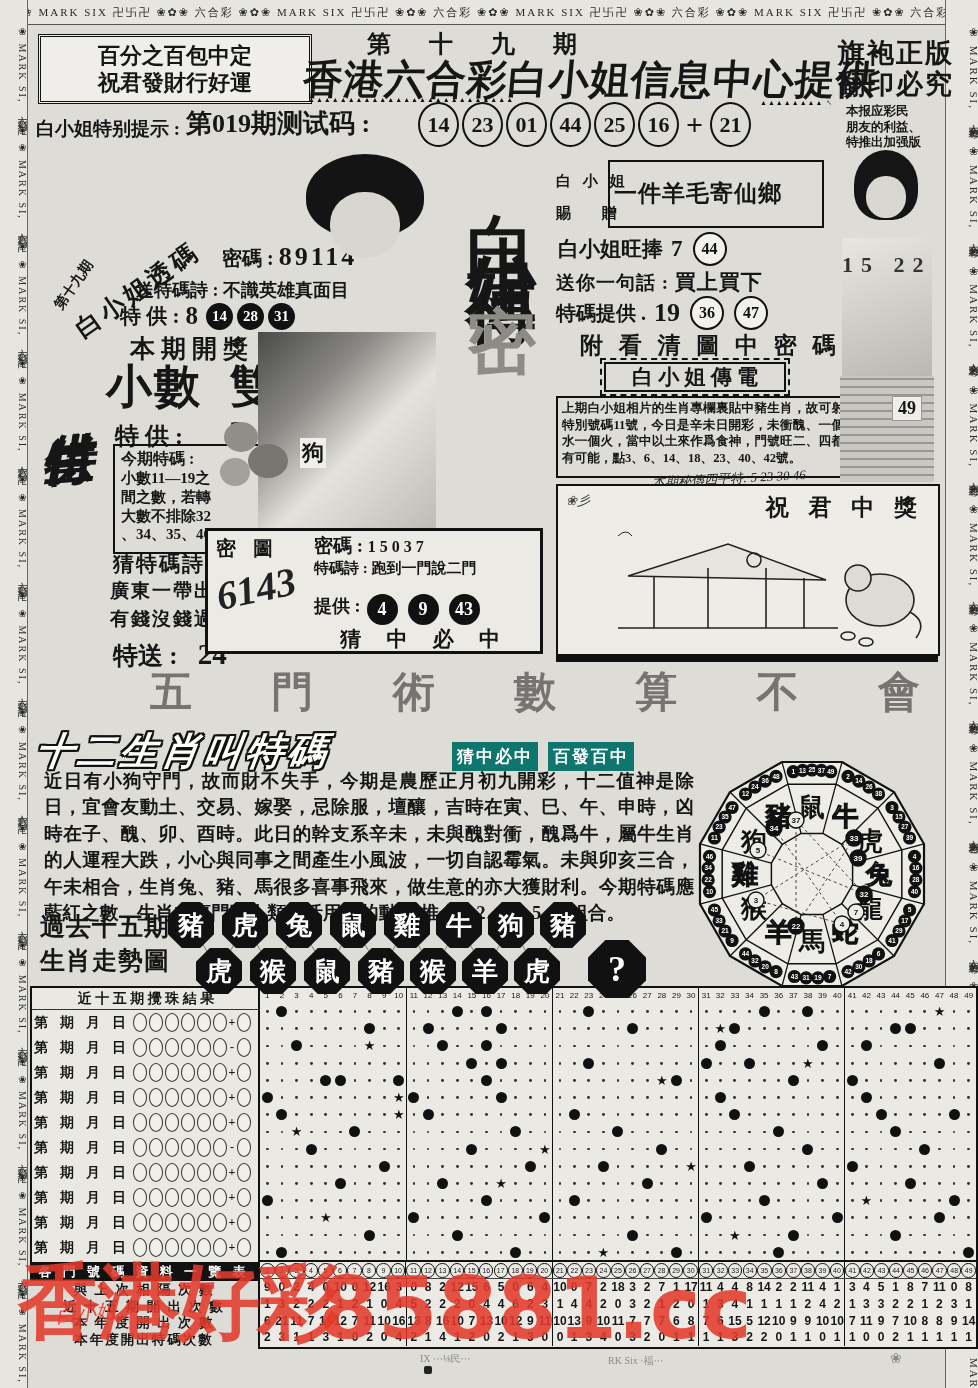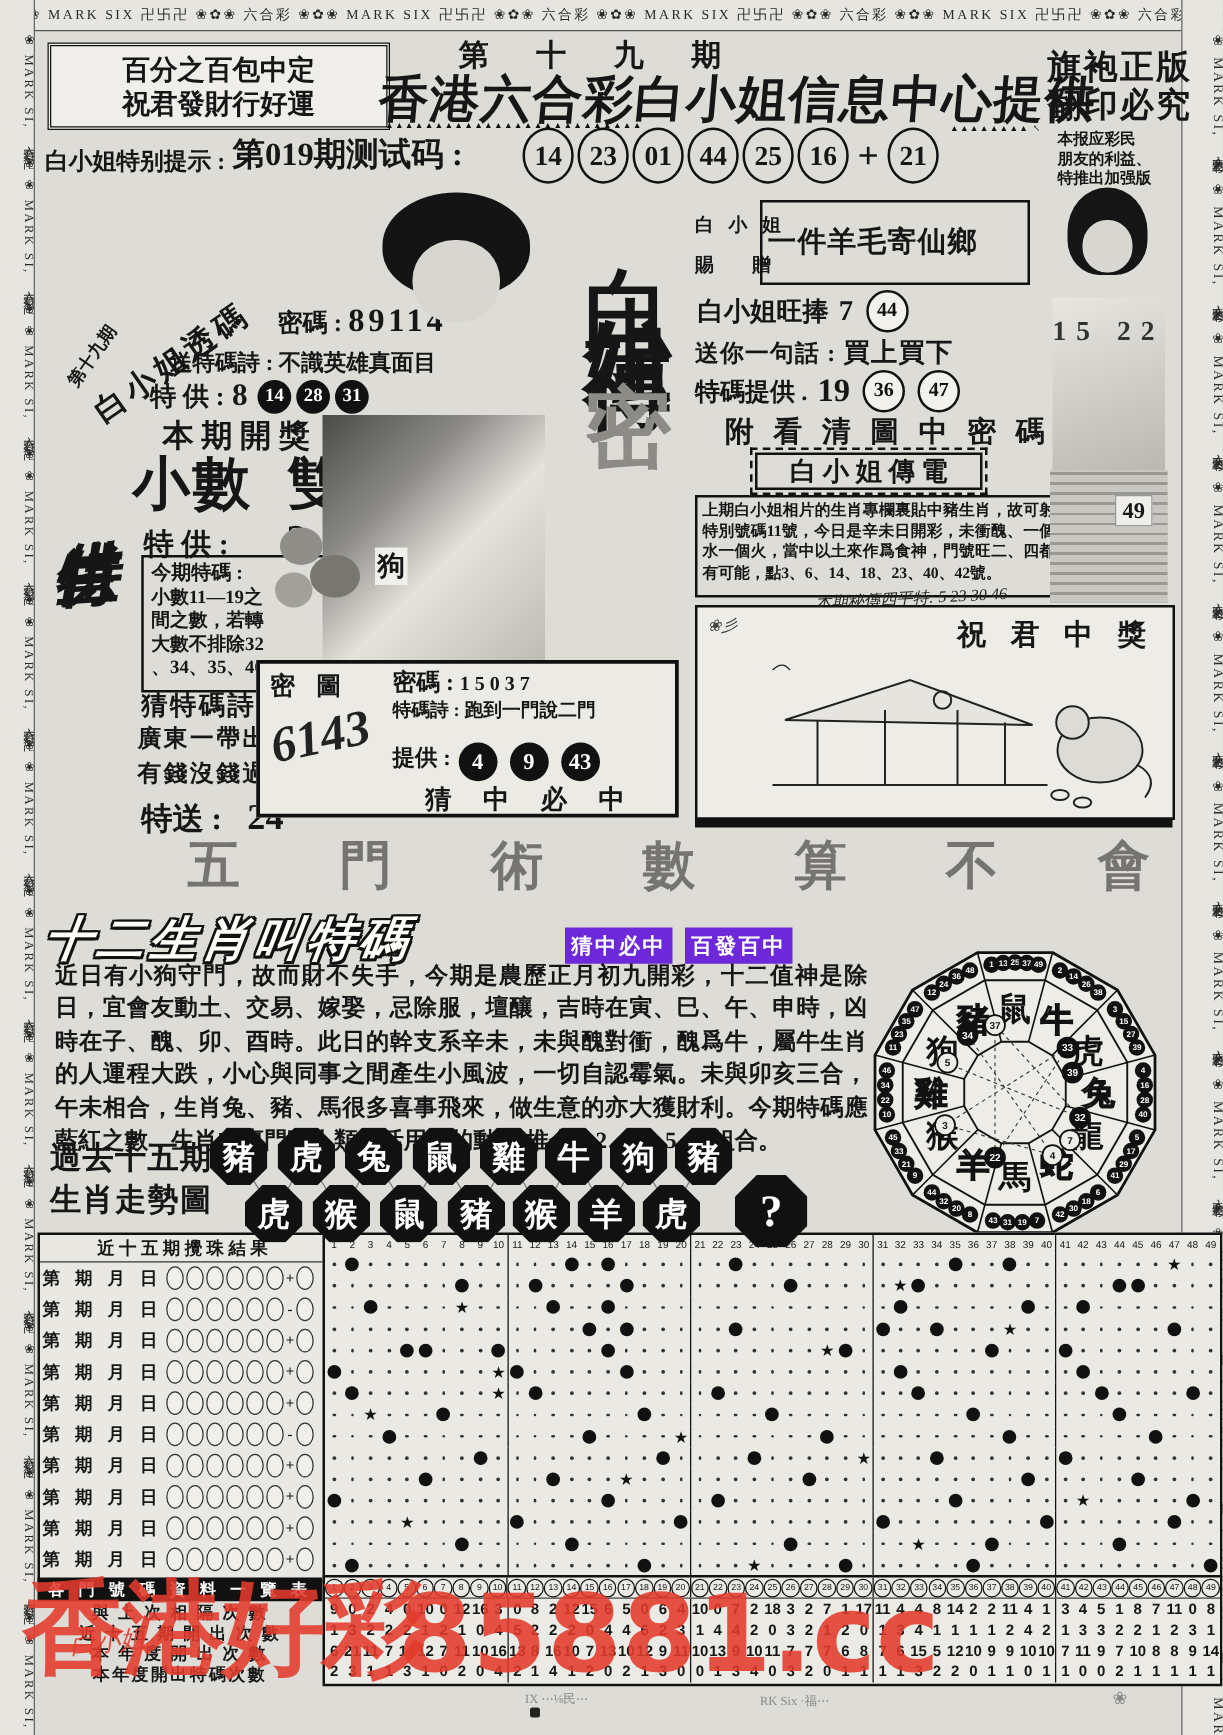--- a/index.html
+++ b/index.html
@@ -99,21 +99,21 @@
   #photo2 .skirt{position:absolute;left:4px;top:226px;width:94px;height:106px;
      background:repeating-linear-gradient(0deg,#c9c7c1 0 6px,#9a9892 6px 8px),repeating-linear-gradient(90deg,#c9c7c100 0 6px,#9a989266 6px 8px);}
   #photo2-nums{left:842px;top:252px;font-size:22px;font-weight:bold;color:#333;letter-spacing:8px;}
   #photo2-corner{left:892px;top:396px;font-size:18px;font-weight:bold;background:#efeeea;border:1px solid #999;padding:1px 5px;}
   
   #band-faint{left:150px;top:664px;width:770px;font-size:42px;font-weight:900;color:#5c5b58;opacity:.8;
               display:flex;justify-content:space-between;}
   #outline-title{left:36px;top:726px;font-size:38px;font-weight:900;font-style:italic;letter-spacing:4px;color:#fdfdfa;
      text-shadow:-2px -2px 0 #111,2px -2px 0 #111,-2px 2px 0 #111,2px 2px 0 #111,0 2px 0 #111,2px 0 0 #111,0 -2px 0 #111,-2px 0 0 #111;
      transform:skewX(-8deg);}
-  .chip{background:#6d28d9;color:#fff;font-size:17px;font-weight:900;padding:3px 5px;letter-spacing:2px;}
+  .chip{background:#0f766e;color:#fff;font-size:17px;font-weight:900;padding:3px 5px;letter-spacing:2px;}
   #chips{left:452px;top:742px;display:flex;gap:10px;}
   #paragraph{left:44px;top:768px;width:650px;font-size:18.6px;font-weight:700;line-height:1.42;text-align:justify;}
   
   #trend-label{left:40px;top:910px;font-size:25px;font-weight:900;line-height:1.35;letter-spacing:1px;}
   .badge{position:absolute;width:46px;height:46px;background:#111;color:#fff;display:flex;align-items:center;justify-content:center;
          font-size:26px;font-weight:900;clip-path:polygon(30% 0,70% 0,100% 30%,100% 70%,70% 100%,30% 100%,0 70%,0 30%);}
   #q-badge{width:58px;height:58px;font-size:36px;}
   
   #results-box{left:30px;top:986px;width:228px;height:276px;border:2.5px solid #111;background:#e9e8e3;}
   #results-header{height:21px;font-size:14px;font-weight:900;display:flex;align-items:center;justify-content:space-around;border-bottom:1px solid #333;}

